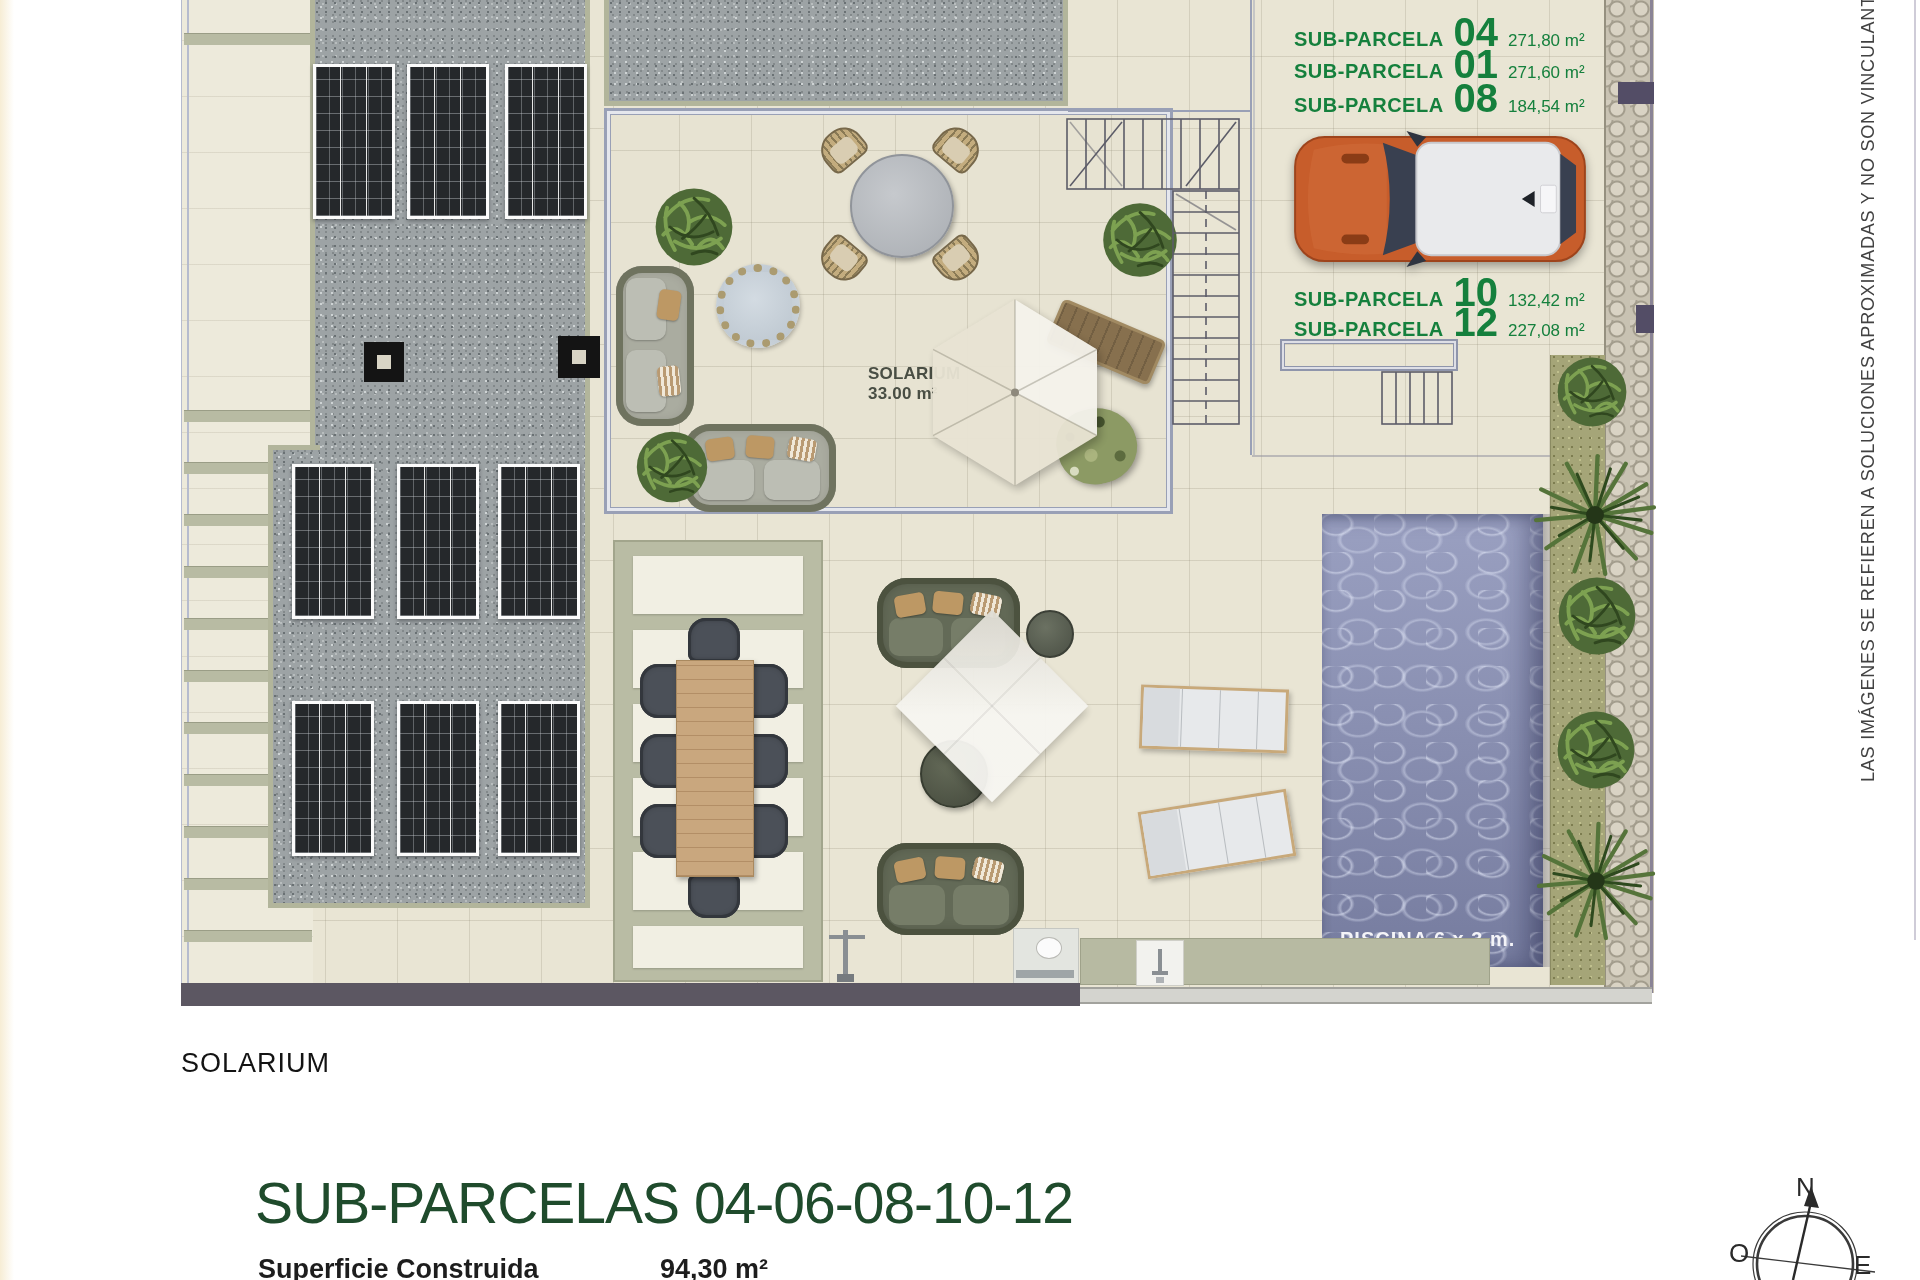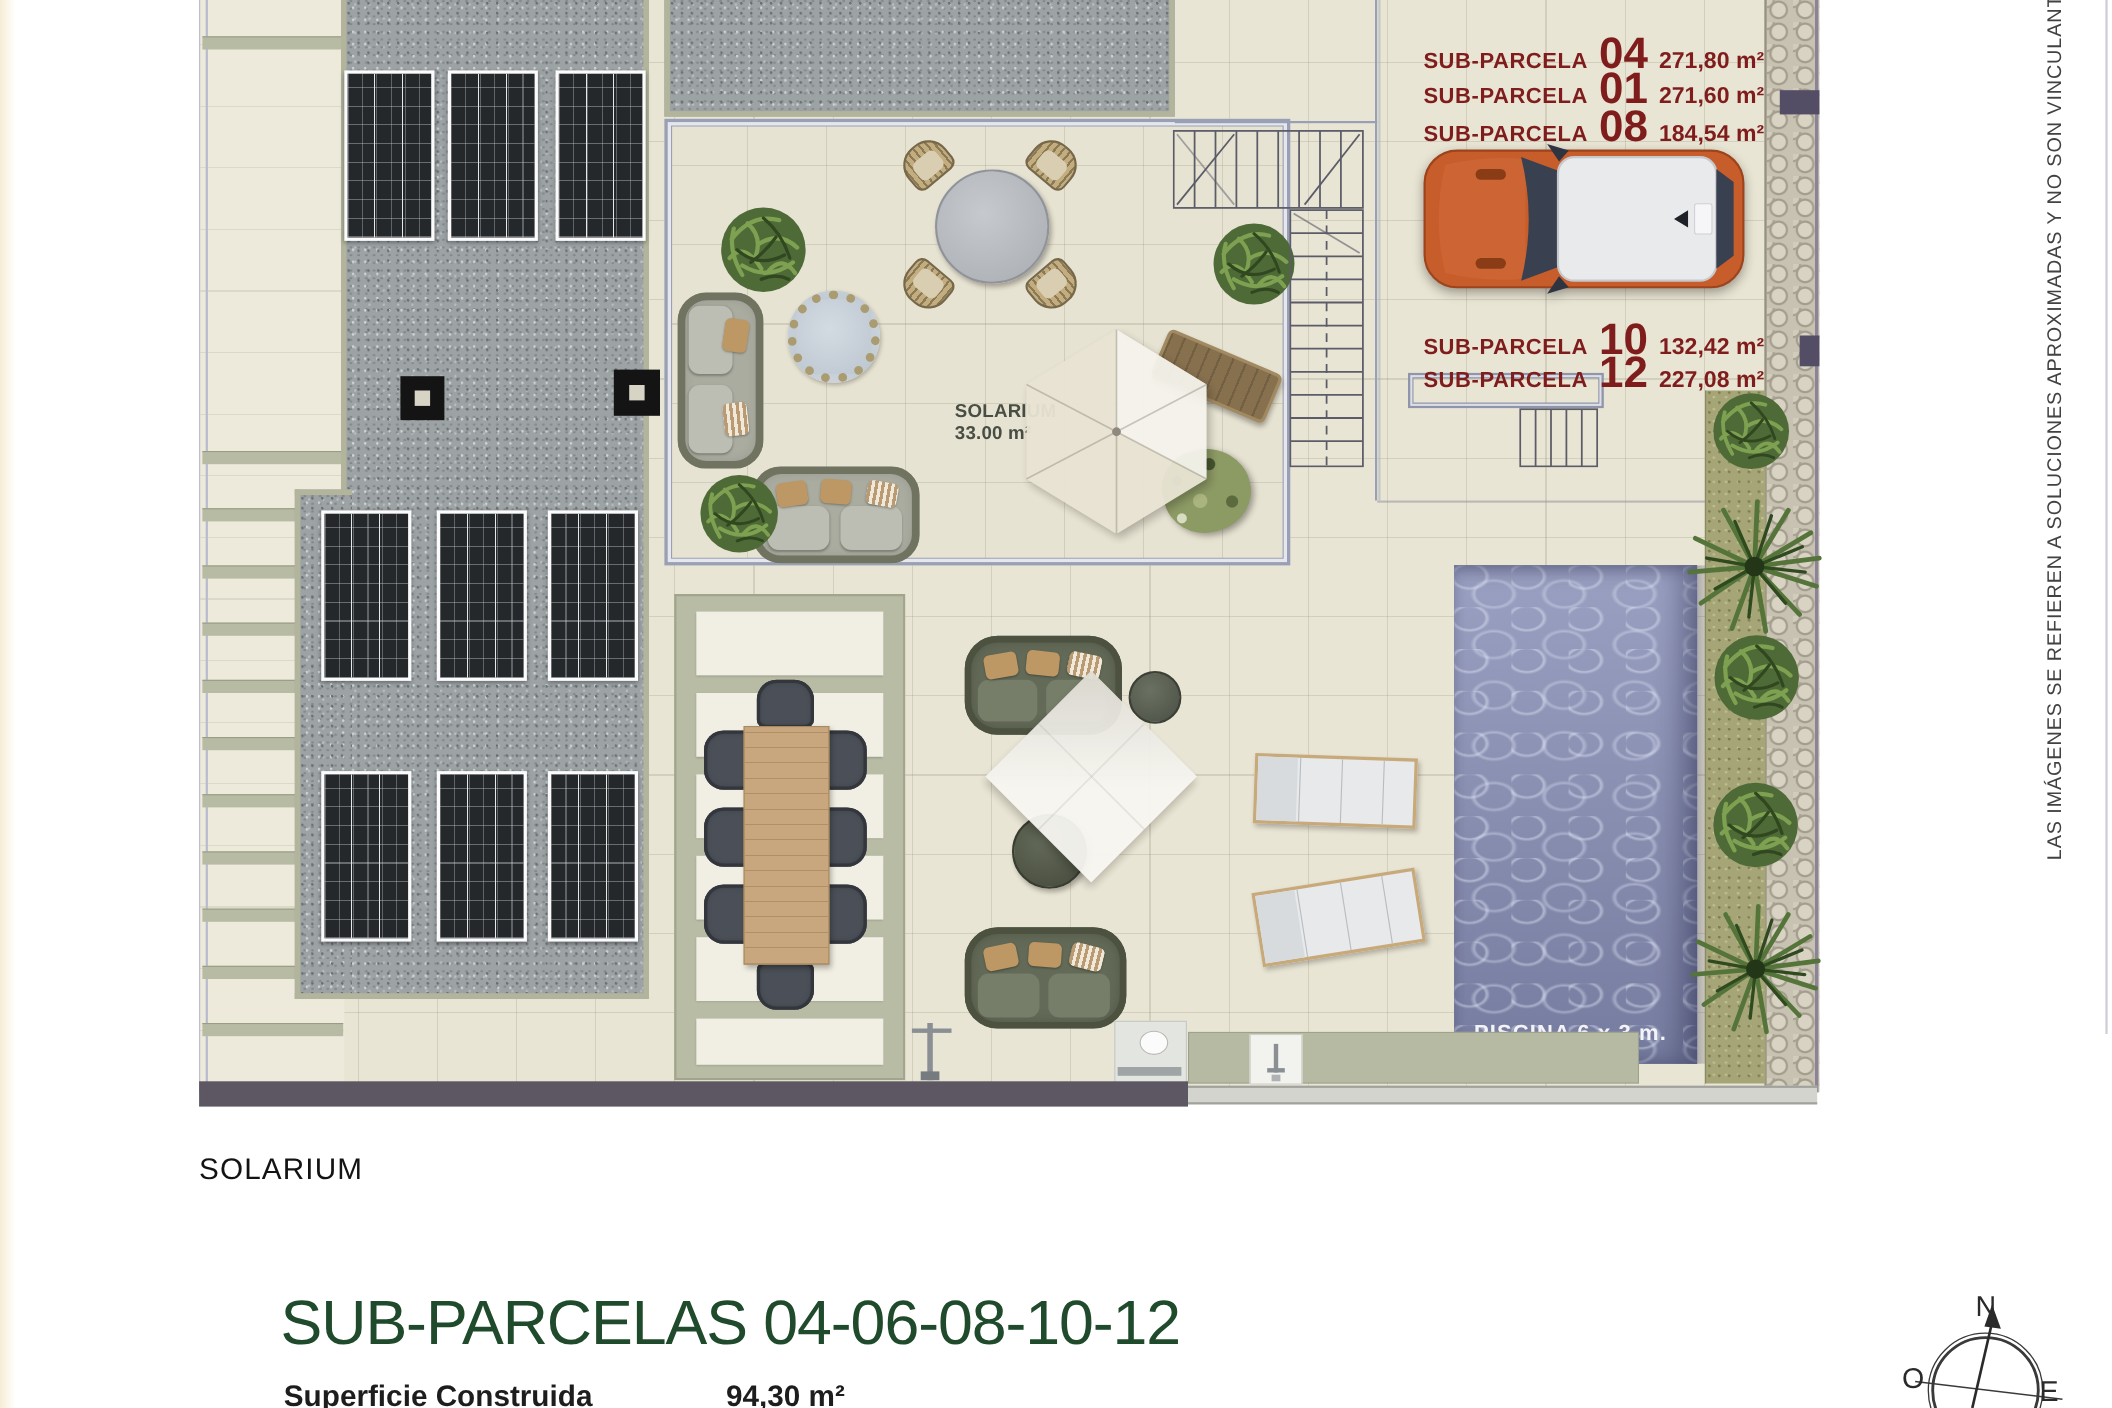--- a/index.html
+++ b/index.html
@@ -89,24 +89,24 @@
   }
   .lounger{
     position:absolute;box-sizing:border-box;border:3px solid #c8a97a;background:#e7e9eb;
     box-shadow:2px 3px 5px rgba(0,0,0,.25);
   }
   .lounger i{position:absolute;top:0;bottom:0;width:1px;background:#b8bcc0;}
   .round-tbl{position:absolute;border-radius:50%;}
   
   .stair-line{stroke:#5c5c68;stroke-width:1.6;fill:none;}
   
-  .prow{position:absolute;left:1294px;display:flex;align-items:baseline;gap:10px;color:#7f1d1d;white-space:nowrap;margin-top:17px;}
+  .prow{position:absolute;left:1294px;display:flex;align-items:baseline;gap:10px;color:#15803d;white-space:nowrap;}
   .plabel{font-size:20px;font-weight:700;letter-spacing:.5px;}
   .pnum{font-size:40px;font-weight:600;line-height:1;}
-  .parea{font-size:21px;font-weight:700;}
+  .parea{font-size:17px;font-weight:400;}
   
   .sol-label{font-size:17px;line-height:20px;color:#494e44;font-weight:600;letter-spacing:.2px;}
   .pool-label{font-size:20px;font-weight:700;color:#f4f4f8;letter-spacing:1px;}
   .floor-label{font-size:27px;color:#131313;letter-spacing:1px;}
   .big-title{font-size:57px;font-weight:400;color:#1f4b2c;letter-spacing:-1px;white-space:nowrap;}
   .surf-label{font-size:27px;font-weight:700;color:#1d1d1d;}
   .compass-letter{font-size:26px;color:#2a2a2a;}
   .disclaimer{
     font-size:18px;color:#424242;letter-spacing:.8px;white-space:nowrap;
     writing-mode:vertical-rl;transform:rotate(180deg);

